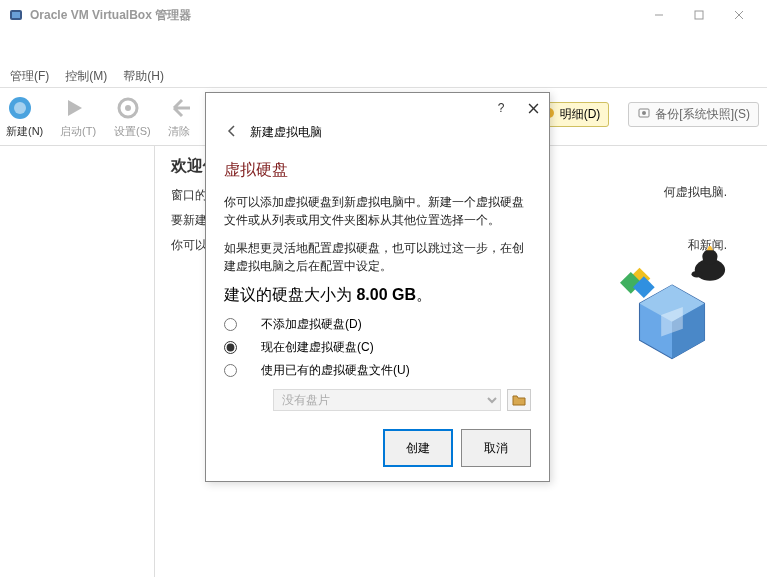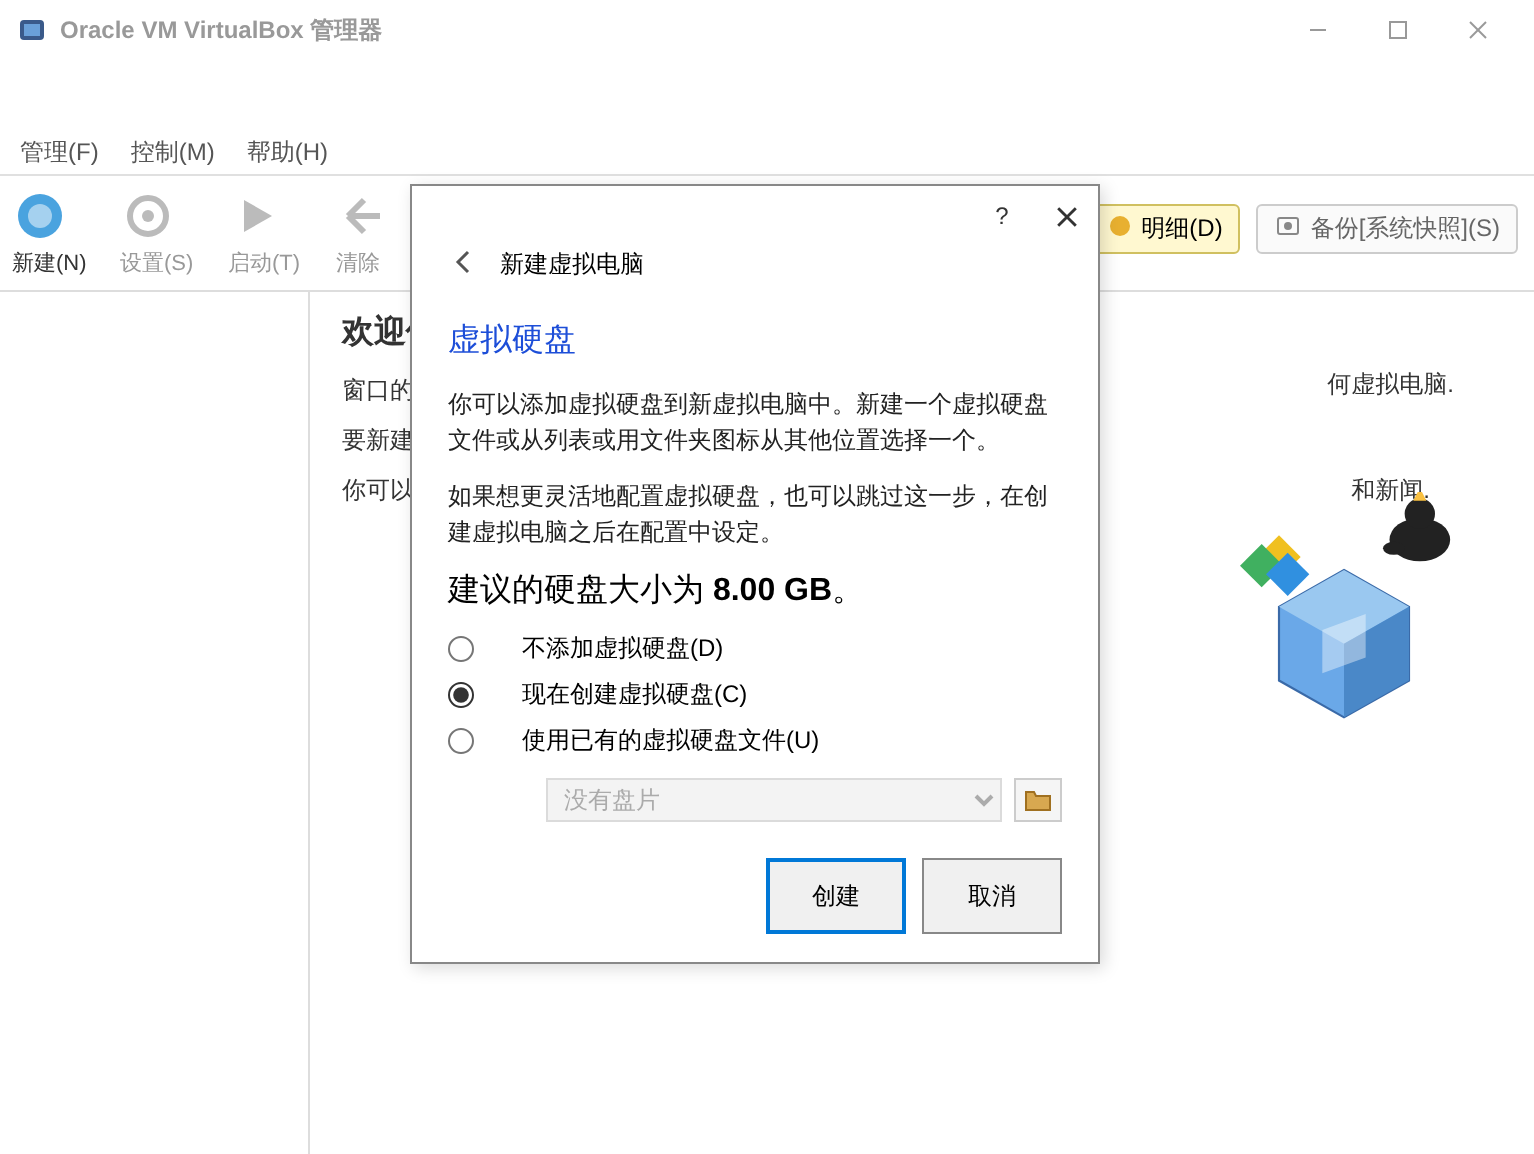--- a/index.html
+++ b/index.html
@@ -12,42 +12,42 @@
 .winbtn { width: 40px; height: 28px; display: flex; align-items: center; justify-content: center; color: #999; }
 .winbtn svg { width: 10px; height: 10px; }
 
 .menubar { height: 22px; display: flex; align-items: center; padding: 0 4px; gap: 4px; border-bottom: 1px solid #e0e0e0; margin-top: 36px; }
 .menubar span { color: #555; padding: 2px 6px; font-size: 12px; }
 
 .toolbar { height: 58px; display: flex; align-items: center; padding: 0 6px; border-bottom: 1px solid #ddd; position: relative; }
 .tool { display: flex; flex-direction: column; width: 54px; gap: 2px; color: #333; font-size: 11px; }
 .tool .ticon { width: 28px; height: 28px; }
 .tool.disabled { color: #999; }
-.right-tools { position: absolute; right: 8px; top: 14px; display: flex; gap: 8px; align-items: center; }
+.right-tools { position: absolute; right: 8px; top: 14px; display: flex; gap: 19px; align-items: center; }
 .pill { border: 1px solid #d0c060; background: #fff8d0; border-radius: 3px; padding: 3px 8px; display: flex; align-items: center; gap: 4px; font-size: 12px; }
 .pill2 { border: 1px solid #ccc; background: #fafafa; border-radius: 3px; padding: 3px 8px; display: flex; align-items: center; gap: 4px; font-size: 12px; color: #666; }
 
 .main { display: flex; height: 445px; }
 .sidebar { width: 155px; background: #fff; border-right: 1px solid #ddd; }
 .content { flex: 1; padding: 10px 16px; color: #333; position: relative; }
 .content h2 { font-size: 16px; font-weight: bold; margin-bottom: 10px; }
 .content p { font-size: 12px; margin-bottom: 8px; color: #333; }
 
 .cube { position: absolute; right: 30px; top: 100px; }
 
 .statusbar { height: 22px; border-top: 1px solid #ddd; display: flex; justify-content: flex-end; align-items: center; padding: 0 8px; gap: 4px; }
 
 
 .dialog { position: absolute; left: 205px; top: 92px; width: 345px; background: #fff; border: 1px solid #888; box-shadow: 2px 2px 8px rgba(0,0,0,0.15); z-index: 10; }
 .dlg-titlebar { height: 30px; display: flex; align-items: center; justify-content: flex-end; padding: 0 6px; gap: 12px; }
 .dlg-titlebar .dlgbtn { width: 20px; height: 20px; display: flex; align-items: center; justify-content: center; color: #333; }
 .dlg-body { padding: 0 18px 14px 18px; }
 .dlg-head { display: flex; align-items: center; gap: 10px; font-size: 12px; margin-bottom: 18px; }
 .dlg-head .back { color: #555; }
-.dlg-section-title { color: #1d4ed8; font-size: 16px; margin-bottom: 12px; }
+.dlg-section-title { color: #7f1d1d; font-size: 16px; margin-bottom: 12px; }
 .dlg-text { font-size: 12px; line-height: 1.5; margin-bottom: 10px; color: #222; }
 .dlg-rec { font-size: 16px; margin-bottom: 10px; }
 .radios { margin-bottom: 10px; }
 .radio { display: flex; align-items: center; gap: 24px; font-size: 12px; margin-bottom: 6px; }
 .radio input { accent-color: #333; }
 .fileselect { display: flex; gap: 6px; align-items: center; margin-left: 18px; padding-left: 31px; }
 .fileselect select { flex: 1; height: 22px; background: #eee; border: 1px solid #ccc; font-size: 12px; padding: 0 4px; color: #888; }
 .fileselect .folderbtn { width: 24px; height: 22px; border: 1px solid #ccc; background: #f5f5f5; display: flex; align-items: center; justify-content: center; }
 .dlg-buttons { display: flex; justify-content: flex-end; gap: 8px; margin-top: 18px; }
 .dlg-buttons button { min-width: 70px; height: 38px; border: 1px solid #888; background: #f0f0f0; font-size: 12px; cursor: pointer; }
@@ -93,30 +93,30 @@
 <div class="toolbar">
   <div class="tool">
     <span class="ticon"><svg viewBox="0 0 28 28">
           <circle cx="14" cy="14" r="11" fill="#4aa3df"></circle>
           <circle cx="14" cy="14" r="6" fill="#fff" opacity="0.5"></circle>
         </svg></span>
     <span>新建(N)</span>
   </div>
   <div class="tool disabled">
     <span class="ticon"><svg viewBox="0 0 28 28">
+          <path d="M8 6 L22 14 L8 22 Z" fill="#bbb"></path>
+        </svg></span>
+    <span>启动(T)</span>
+  </div>
+  <div class="tool disabled">
+    <span class="ticon"><svg viewBox="0 0 28 28">
           <circle cx="14" cy="14" r="9" fill="none" stroke="#bbb" stroke-width="3"></circle>
           <circle cx="14" cy="14" r="3" fill="#bbb"></circle>
         </svg></span>
     <span>设置(S)</span>
-  </div>
-  <div class="tool disabled">
-    <span class="ticon"><svg viewBox="0 0 28 28">
-          <path d="M8 6 L22 14 L8 22 Z" fill="#bbb"></path>
-        </svg></span>
-    <span>启动(T)</span>
   </div>
   <div class="tool disabled">
     <span class="ticon"><svg viewBox="0 0 28 28">
           <path d="M6 14 L14 6 M6 14 L14 22 M6 14 L22 14" stroke="#bbb" stroke-width="3" fill="none"></path>
         </svg></span>
     <span>清除</span>
   </div>
   <div class="right-tools">
     <div class="pill">
       <span><svg width="14" height="14" viewBox="0 0 14 14">
@@ -134,21 +134,21 @@
   </div>
 </div>
 
 <div class="main">
   <div class="sidebar"></div>
   <div class="content">
     <h2>欢迎使</h2>
     <p>窗口的左</p>
     <p>要新建一</p>
     <p>你可以按</p>
-    <div style="position:absolute; right:40px; top:38px; text-align:center;">
+    <div style="position:absolute; right:40px; top:38px; text-align:right;">
       <p>何虚拟电脑.</p>
       <p style="margin-top:36px">和新闻.</p>
     </div>
     <div class="cube">
       <svg width="130" height="130" viewBox="0 0 120 120">
         <g transform="translate(60,70)">
           <path d="M0,-34 L30,-17 L30,17 L0,34 L-30,17 L-30,-17 Z" fill="#6aa8e8" stroke="#3a6aa8" stroke-width="1"></path>
           <path d="M0,-34 L30,-17 L0,0 L-30,-17 Z" fill="#9ac8f0"></path>
           <path d="M0,0 L30,-17 L30,17 L0,34 Z" fill="#4a88c8"></path>
           <path d="M-10,-10 L10,-10 L10,10 L-10,10 Z" fill="#fff" opacity="0.4" transform="skewY(-20)"></path>

